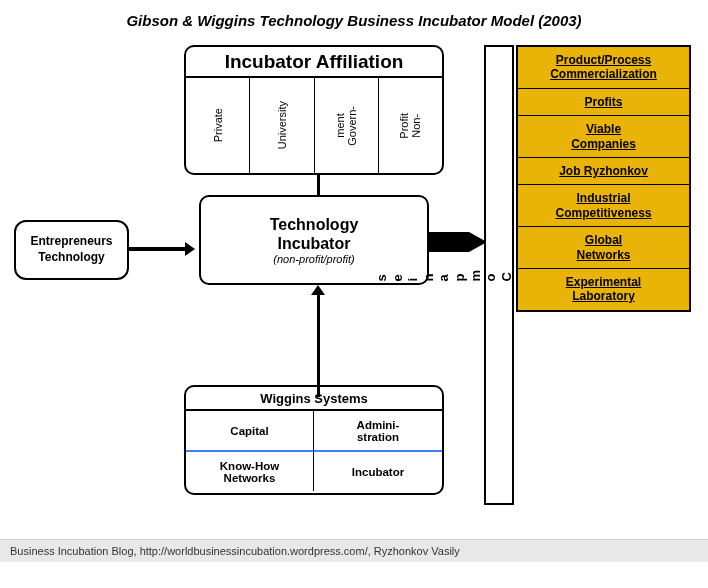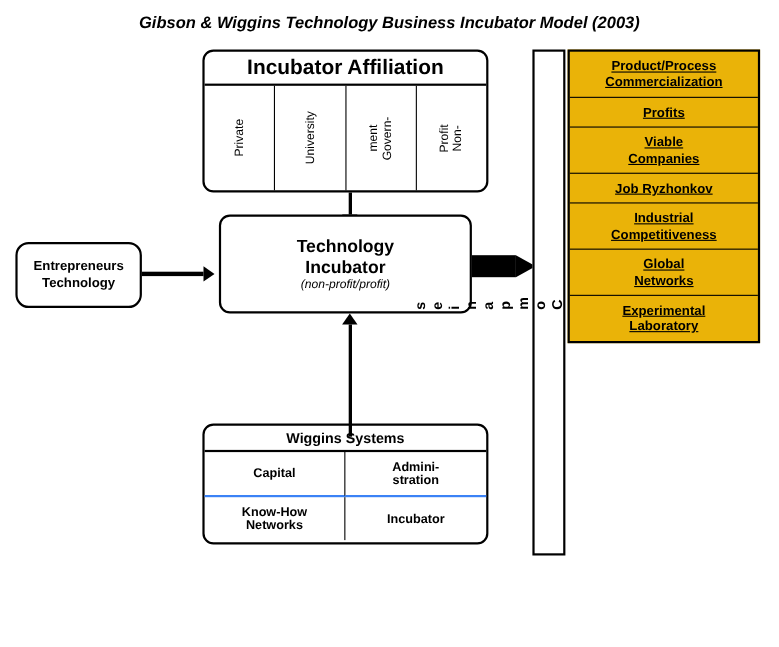--- a/index.html
+++ b/index.html
@@ -331,13 +331,16 @@
         <div class="outcome-cell">Viable<br>Companies</div>
         <div class="outcome-cell">Job Ryzhonkov</div>
         <div class="outcome-cell">Industrial<br>Competitiveness</div>
         <div class="outcome-cell">Global<br>Networks</div>
         <div class="outcome-cell">Experimental<br>Laboratory</div>
       </div>
 
     </div>
   </div>
 
+  <div class="footer-bar">
+    <span>Business Incubation Blog, http://worldbusinessincubation.wordpress.com/, Ryzhonkov Vasily</span>
+  </div>
 </div>
 
 </body></html>

